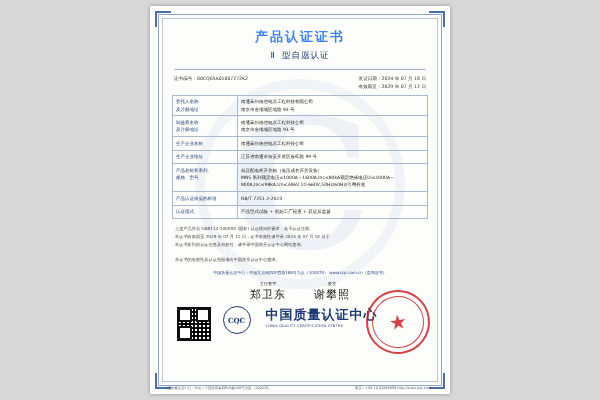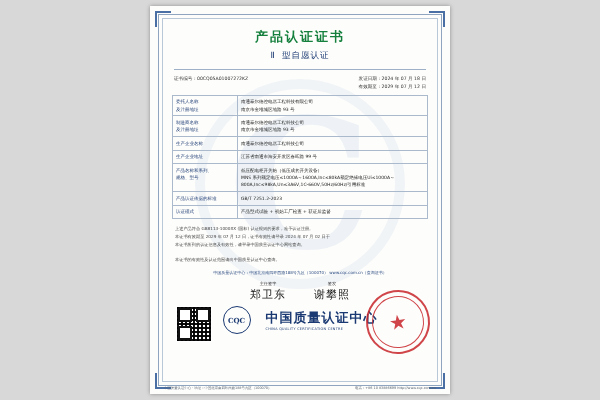--- a/index.html
+++ b/index.html
@@ -41,21 +41,21 @@
   }
   .wm-ring{
     position:absolute;left:50%;top:46%;transform:translate(-50%,-50%);
     width:190px;height:190px;border-radius:50%;
     border:10px solid #f1f4f7;
   }
 
   .content{position:absolute;left:22px;top:18px;right:22px;bottom:16px;}
 
   .title{
-    text-align:center;color:#15803d;font-weight:bold;
+    text-align:center;color:#3b82f6;font-weight:bold;
     font-size:13px;letter-spacing:2px;margin-top:4px;
   }
   .subtitle{
     text-align:center;color:#1b3a73;font-size:8.5px;
     letter-spacing:1px;margin-top:4px;font-family:Liberation Mono, monospace;
   }
   .rule{height:1px;background:#9db0c8;margin:7px 2px 0 2px;}
 
   .meta{
     display:flex;justify-content:space-between;
@@ -89,21 +89,21 @@
     gap:28px;margin-top:6px;
   }
   .sigblock{text-align:center;}
   .sigcap{font-size:4.2px;color:#333;}
   .signame{
     font-family:"DejaVu Serif","Liberation Serif",serif;
     font-size:11px;color:#1a1a1a;margin-top:1px;letter-spacing:1px;
   }
 
   .bottomrow{
-    display:flex;align-items:center;justify-content:center;
+    display:flex;justify-content:center;
     gap:15px;margin-top:4px;
   }
   .cqc-badge{
     width:26px;height:26px;border-radius:50%;border:1.5px solid #1b3a73;
     display:flex;align-items:center;justify-content:center;
     font-size:7px;font-weight:bold;color:#1b3a73;
     font-family:"DejaVu Serif","Liberation Serif",serif;
   }
   .cqc-text{line-height:1.4;}
   .cqc-cn{font-size:13px;color:#1b3a73;font-weight:bold;letter-spacing:1px;}

